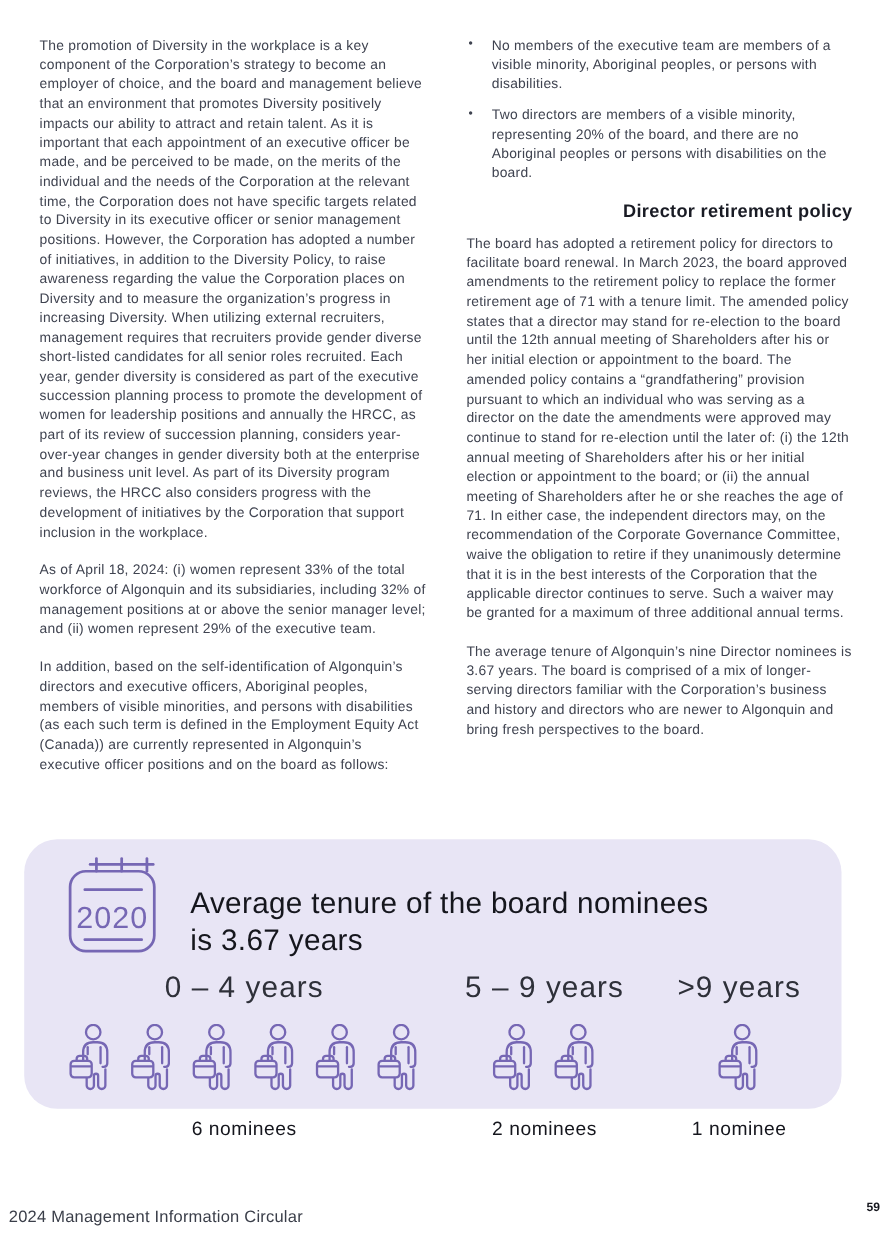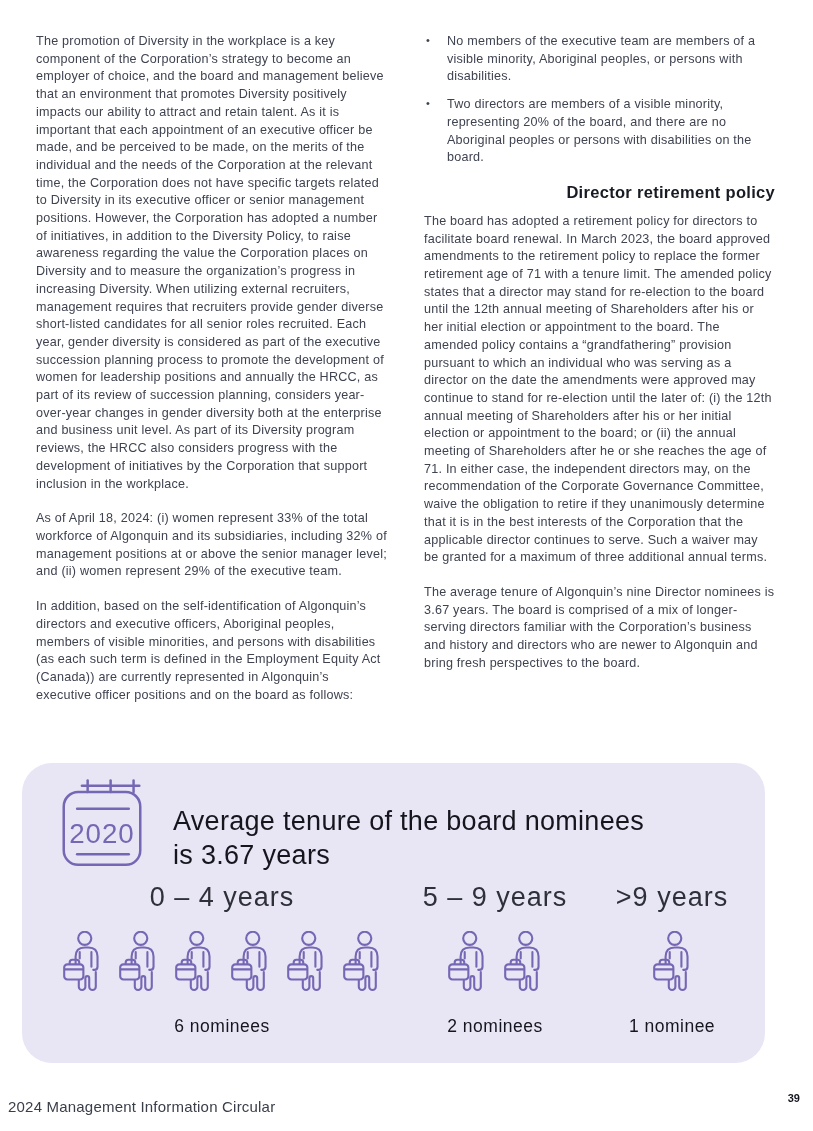--- a/index.html
+++ b/index.html
@@ -27,21 +27,21 @@
   .bullet p{margin:0;}
   h2.section-heading{
     margin:16px 0 11px 0;
     font-size:16.5px;letter-spacing:0.3px;font-weight:bold;
     color:var(--heading-text,#191b24);
     text-align:right;
   }
 
   
   .infobox{
-    position:absolute;left:22px;top:763px;width:743px;height:300px;
+    position:absolute;left:22px;top:763px;width:743px;height:245px;
     background:var(--box-bg,#e8e5f5);
     border-radius:30px;
   }
   .calendar{position:absolute;left:36px;top:16px;width:88px;height:94px;}
   .calendar .stroke{fill:none;stroke:var(--accent,#7667b4);stroke-width:2.6;stroke-linecap:round;stroke-linejoin:round;}
   .calendar text{
     fill:var(--accent,#7667b4);
     font-family:"Liberation Sans", sans-serif;
     font-size:29px;letter-spacing:1px;
   }
@@ -234,15 +234,15 @@
     <rect class="case" x="3.5" y="36.5" width="21" height="16.5" rx="3.5"></rect>
     <path class="stroke" d="M9.5 36 v-1.5 a3 3 0 0 1 3 -3 h4.5 a3 3 0 0 1 3 3 V36"></path>
     <path class="stroke" d="M4.5 42 h19"></path>
   </svg>
 </div>
       <div class="gcount">1 nominee</div>
     </div>
   </section>
 
   <span class="footer-left">2024 Management Information Circular</span>
-  <span class="page-number">39</span>
+  <span class="page-number">59</span>
 
 </div>
 
 </body></html>

